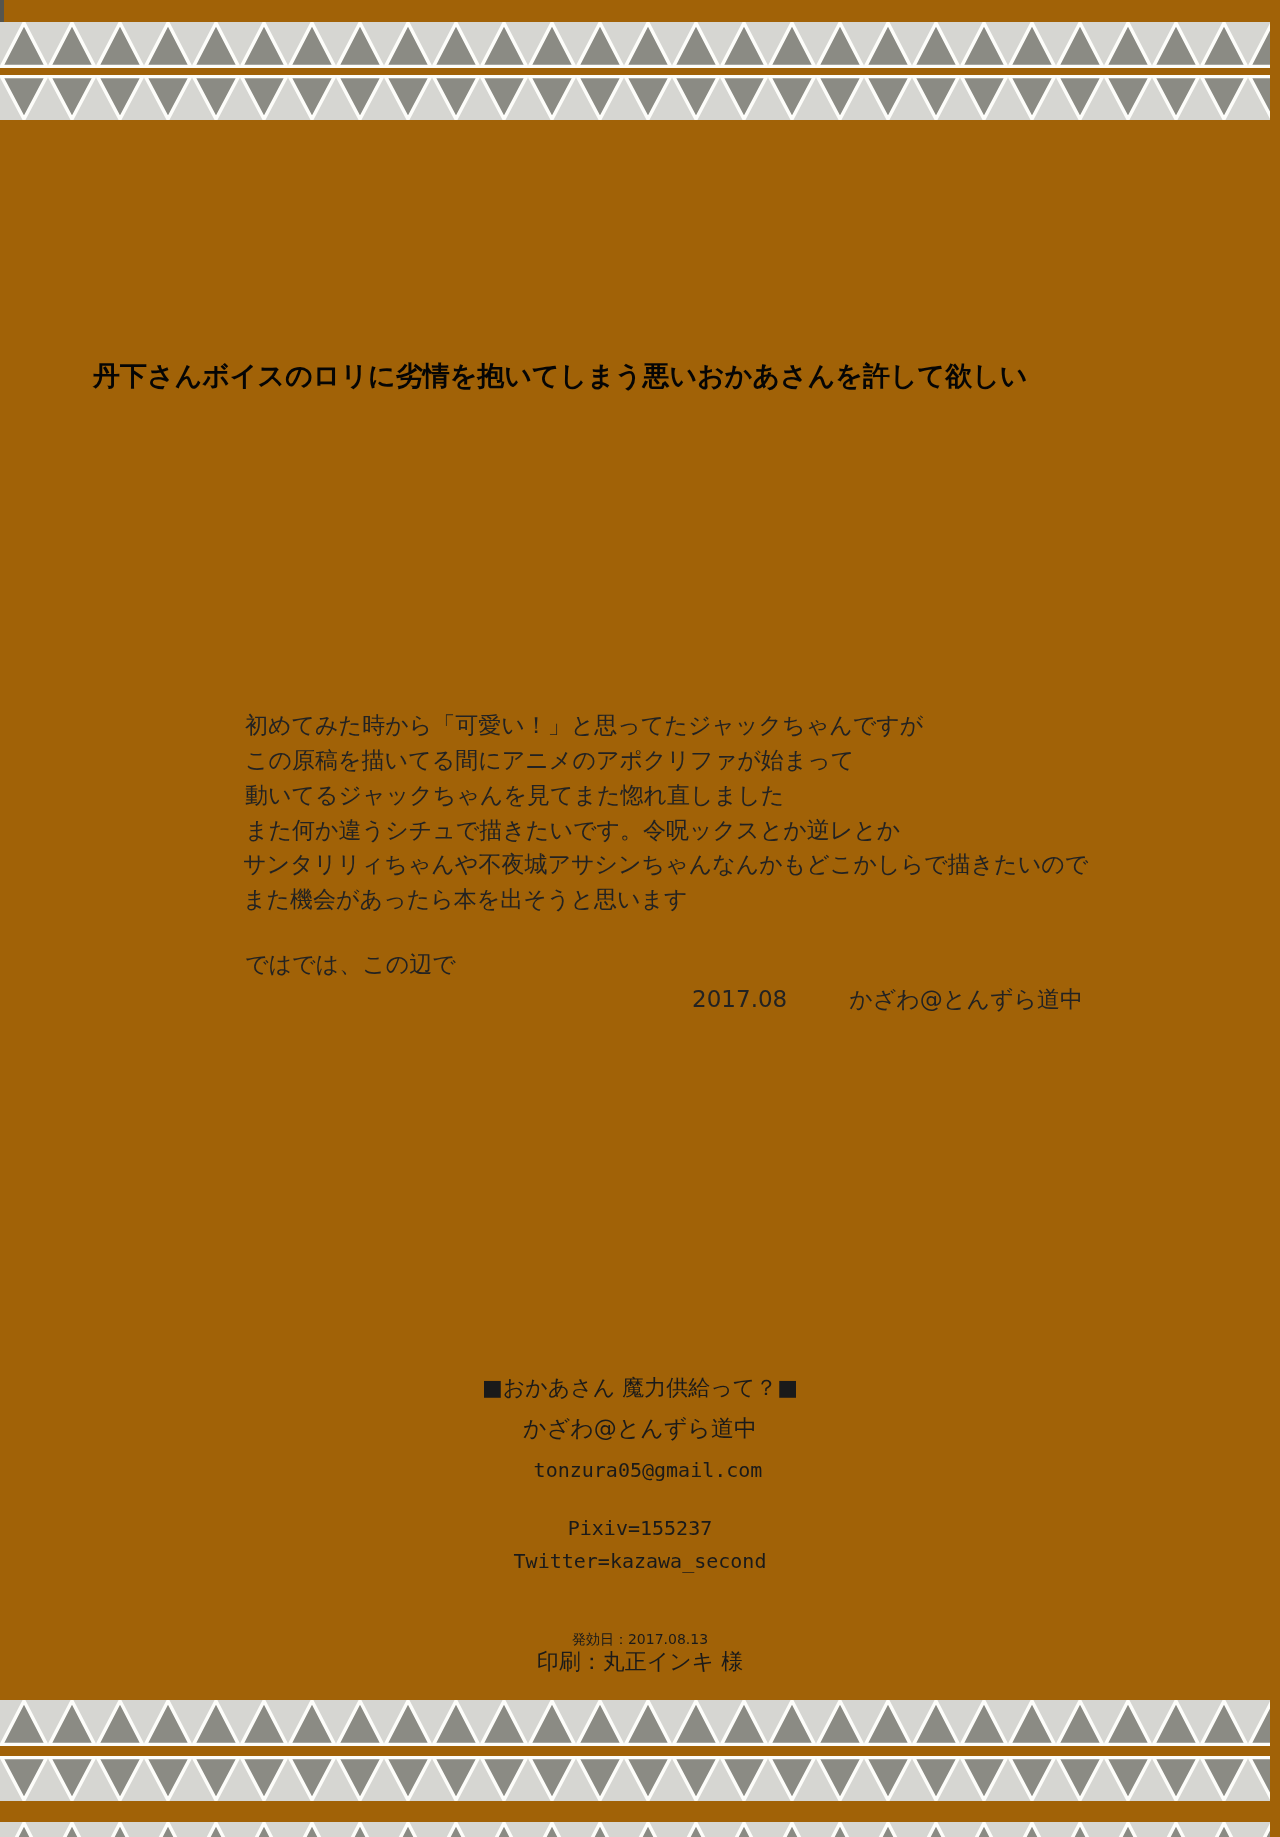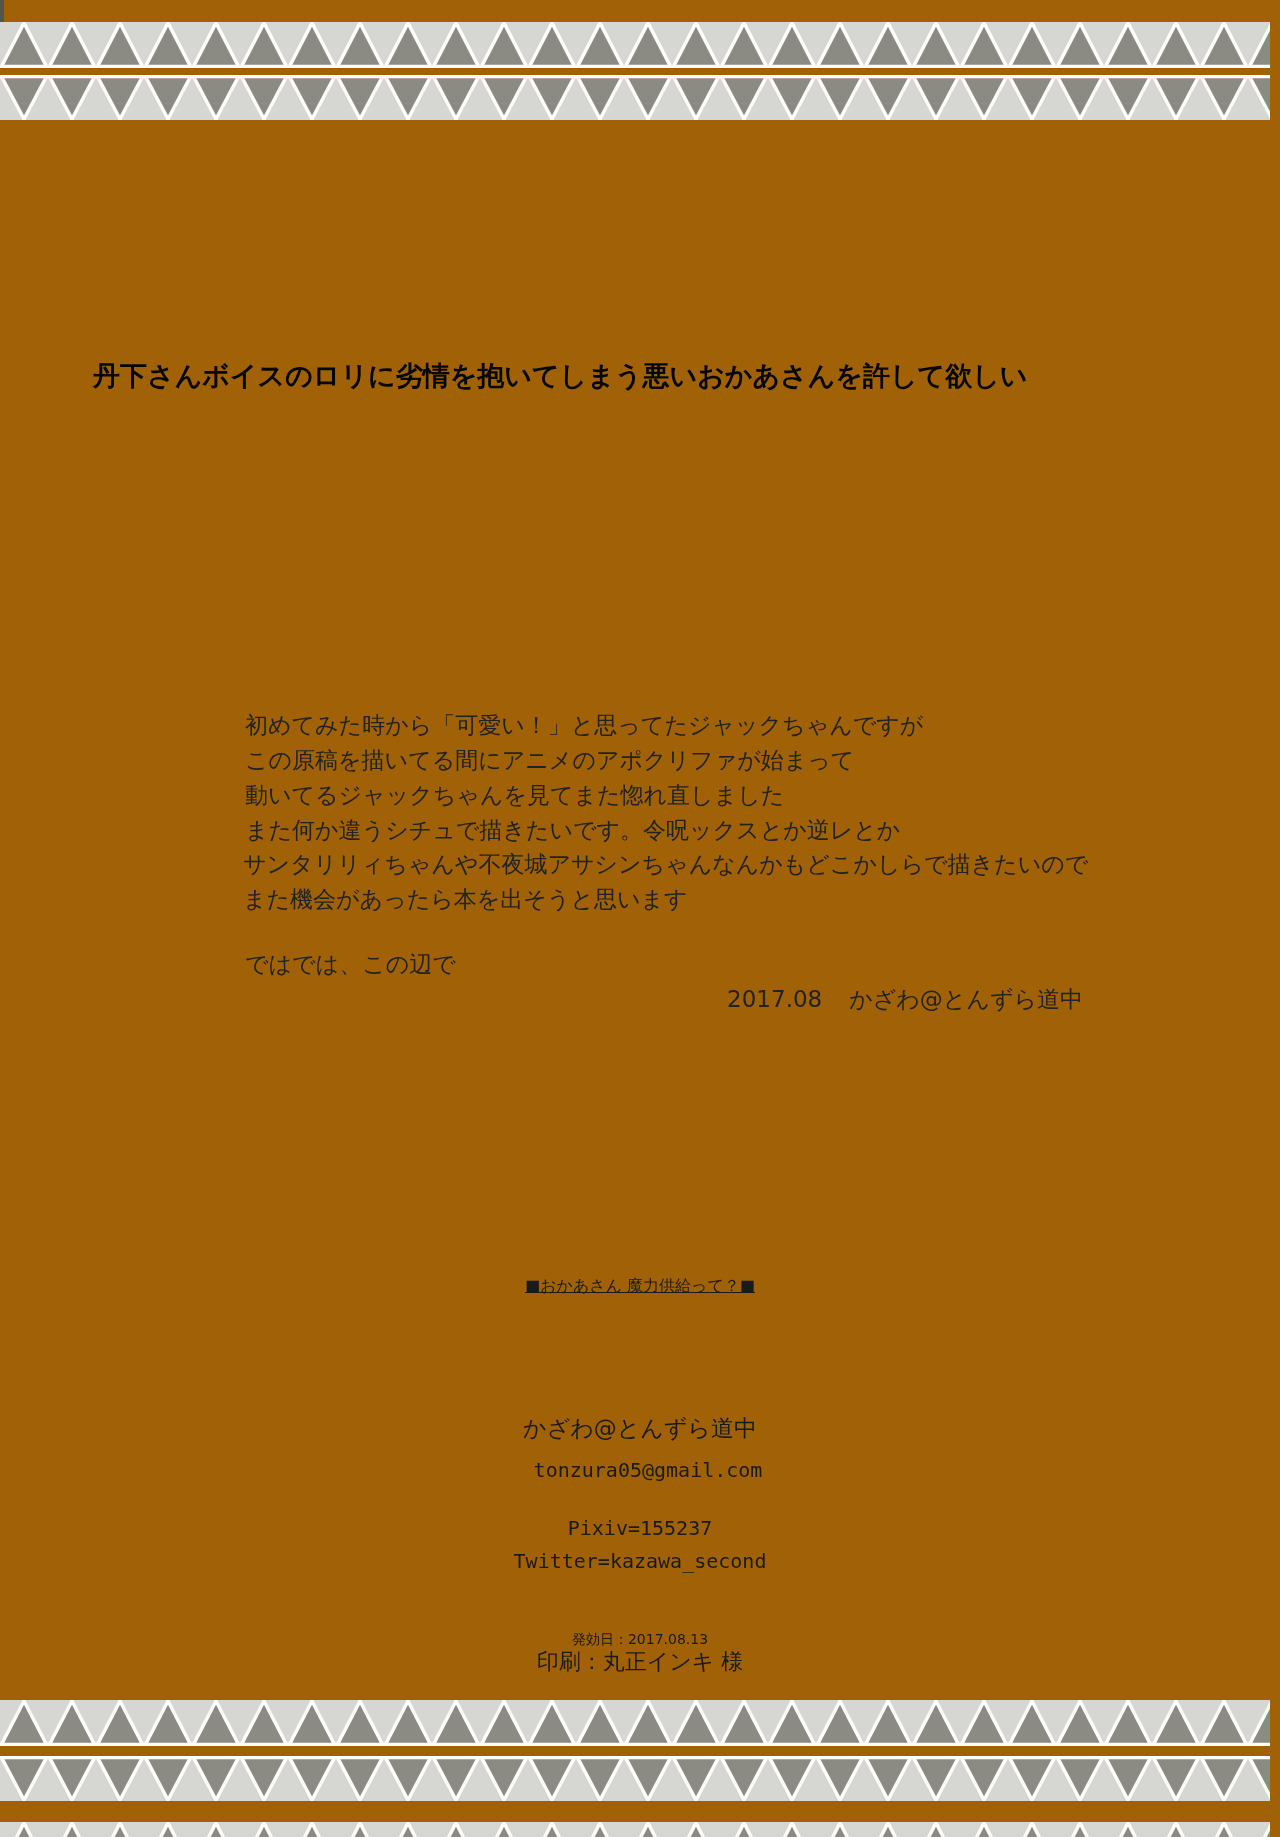--- a/index.html
+++ b/index.html
@@ -20,23 +20,23 @@
   }
   .body-block{position:absolute;font-size:23px;line-height:35px;color:#222;white-space:nowrap;}
   .p1{left:247px;top:548px;}
   .p2{left:245px;top:680px;margin-top:28px;}
   .p3{left:243px;top:847px;}
   .closing{left:245px;top:947px;}
   .sig-line{
     position:absolute;top:984px;right:197px;
     font-size:23px;color:#222;white-space:nowrap;
   }
-  .sig-line .sig-date{margin-right:27px;}
+  .sig-line .sig-date{margin-right:62px;}
   .colo{position:absolute;left:0;width:100%;text-align:center;white-space:nowrap;color:#1a1a1a;}
-  .colo-title{top:1276px;font-size:16px;text-decoration:underline;}
+  .colo-title{top:1373px;font-size:22px;}
   .colo-author{top:1413px;font-size:23px;}
   .colo-mono{font-family:"DejaVu Sans Mono","Liberation Mono",monospace;}
   .colo-email{top:1458px;font-size:20px;padding-left:8px;}
   .colo-pixiv{top:1516px;font-size:20px;}
   .colo-twitter{top:1549px;font-size:20px;}
   .colo-issue{top:1631px;font-size:14px;}
   .colo-printer{top:1647px;font-size:22px;}
 </style>
 </head>
 <body>

